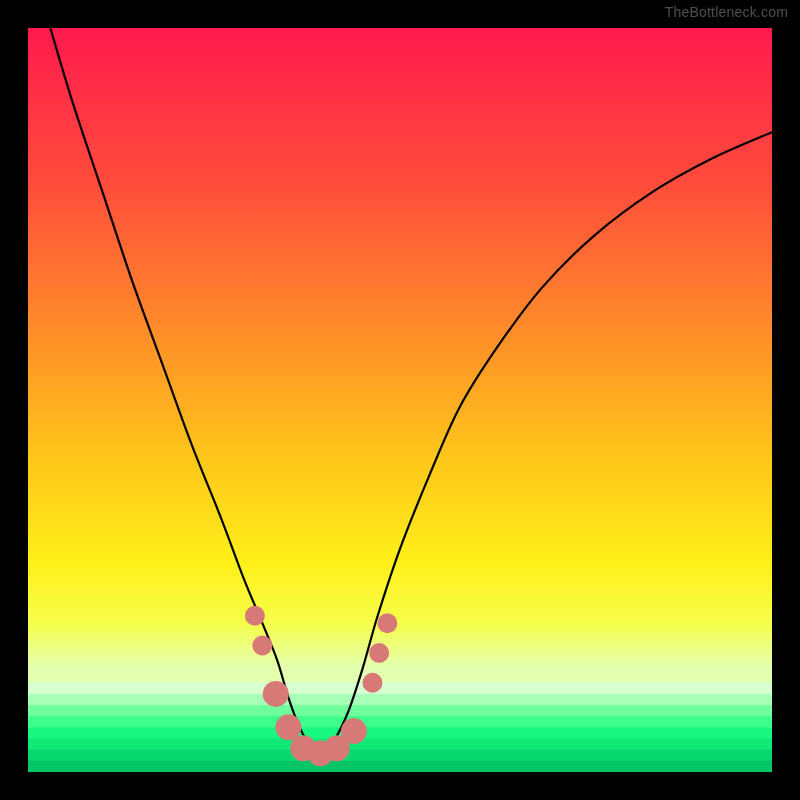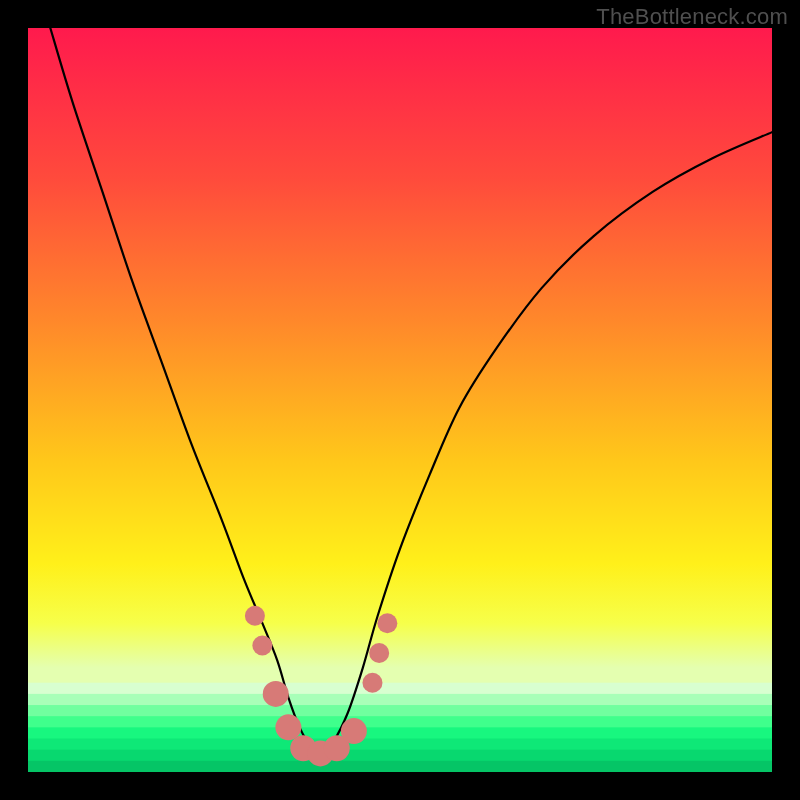--- a/index.html
+++ b/index.html
@@ -24,21 +24,21 @@
     top: 28px;
     left: 28px;
     width: 744px;
     height: 744px;
     overflow: hidden;
   }
   .watermark {
     position: absolute;
     top: 4px;
     right: 12px;
-    font-size: 22px;
+    font-size: 14px;
     font-weight: 500;
     color: #4f4f4f;
     letter-spacing: 0.2px;
     z-index: 10;
   }
   svg {
     display: block;
   }
 </style>
 </head>

